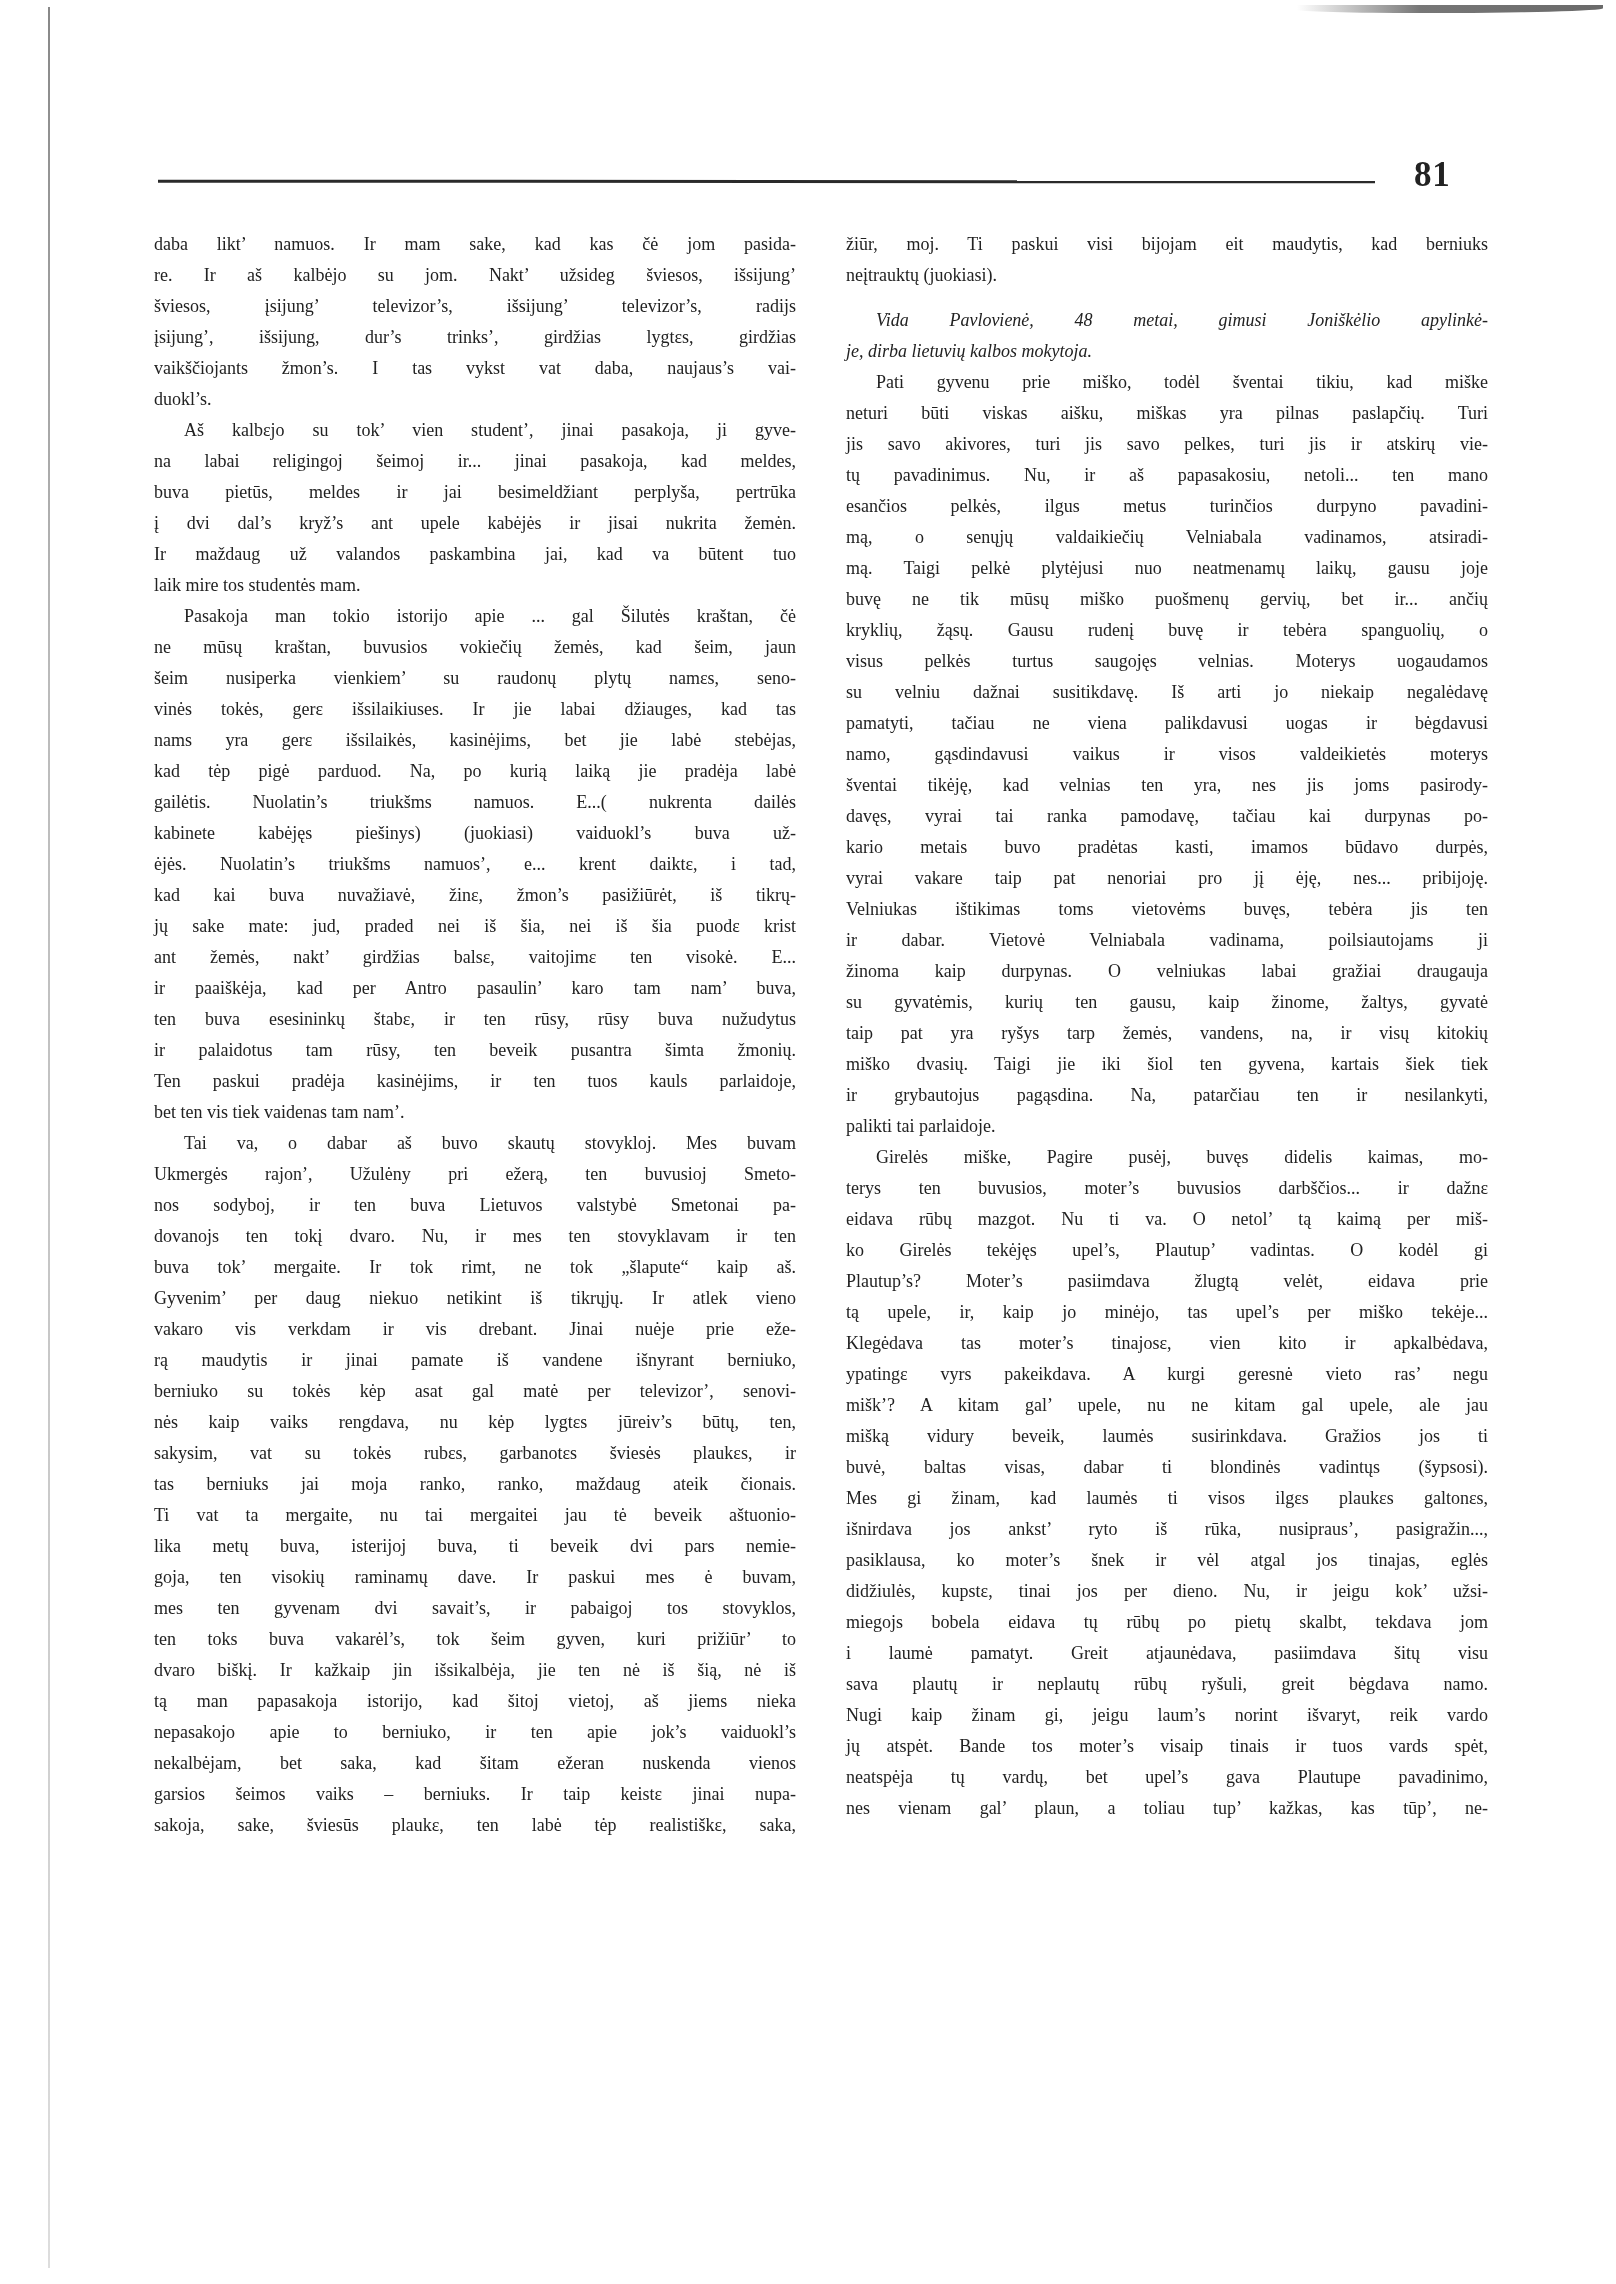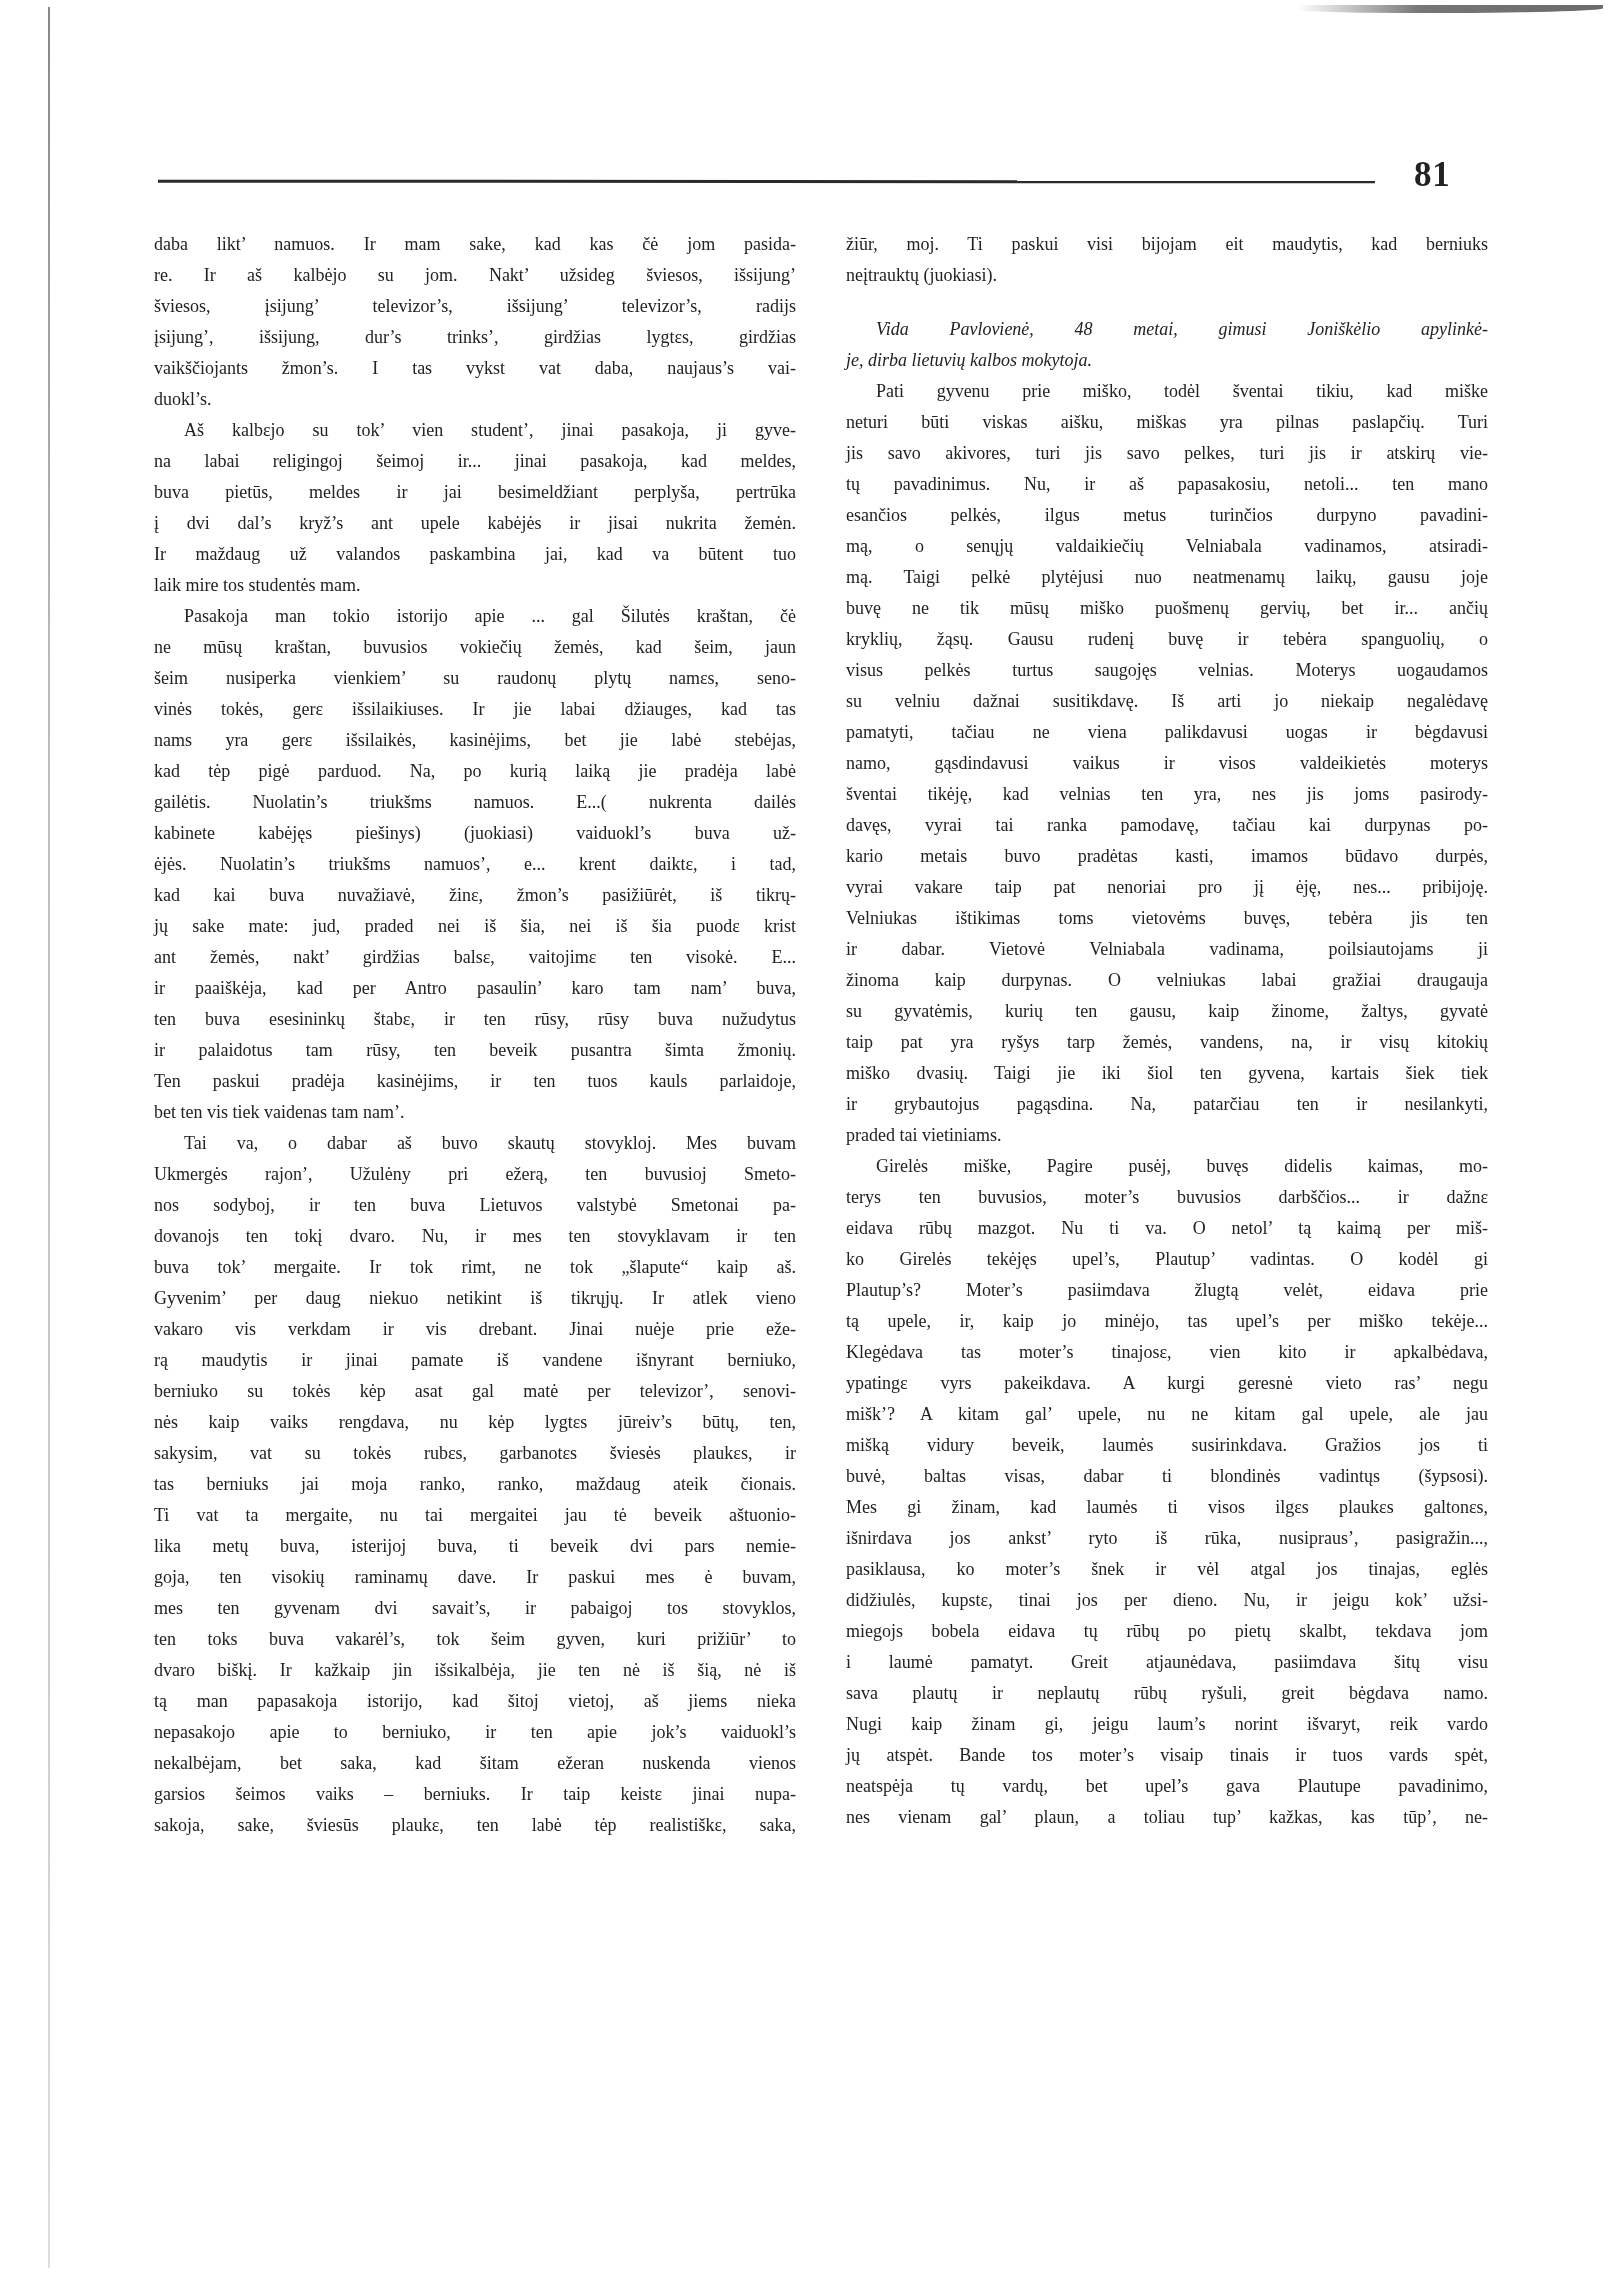--- a/index.html
+++ b/index.html
@@ -84,21 +84,21 @@
     <span class="line">nekalbėjam, bet saka, kad šitam ežeran nuskenda vienos</span>
     <span class="line">garsios šeimos vaiks – berniuks. Ir taip keistɛ jinai nupa-</span>
     <span class="line">sakoja, sake, šviesūs plaukɛ, ten labė tėp realistiškɛ, saka,</span>
   </div>
 
 <div class="col col-right">
   <div id="col-right-a">
       <span class="line">žiūr, moj. Ti paskui visi bijojam eit maudytis, kad berniuks</span>
       <span class="line last">neįtrauktų (juokiasi).</span>
     </div>
-  <div id="col-right-byline" style="margin-top:23px;font-style:italic;">
+  <div id="col-right-byline" style="margin-top:14px;font-style:italic;">
       <span class="line ind">Vida Pavlovienė, 48 metai, gimusi Joniškėlio apylinkė-</span>
       <span class="line last">je, dirba lietuvių kalbos mokytoja.</span>
     </div>
   <div id="col-right-b">
       <span class="line ind">Pati gyvenu prie miško, todėl šventai tikiu, kad miške</span>
       <span class="line">neturi būti viskas aišku, miškas yra pilnas paslapčių. Turi</span>
       <span class="line">jis savo akivores, turi jis savo pelkes, turi jis ir atskirų vie-</span>
       <span class="line">tų pavadinimus. Nu, ir aš papasakosiu, netoli... ten mano</span>
       <span class="line">esančios pelkės, ilgus metus turinčios durpyno pavadini-</span>
       <span class="line">mą, o senųjų valdaikiečių Velniabala vadinamos, atsiradi-</span>
@@ -113,21 +113,21 @@
       <span class="line">davęs, vyrai tai ranka pamodavę, tačiau kai durpynas po-</span>
       <span class="line">kario metais buvo pradėtas kasti, imamos būdavo durpės,</span>
       <span class="line">vyrai vakare taip pat nenoriai pro jį ėję, nes... pribijoję.</span>
       <span class="line">Velniukas ištikimas toms vietovėms buvęs, tebėra jis ten</span>
       <span class="line">ir dabar. Vietovė Velniabala vadinama, poilsiautojams ji</span>
       <span class="line">žinoma kaip durpynas. O velniukas labai gražiai draugauja</span>
       <span class="line">su gyvatėmis, kurių ten gausu, kaip žinome, žaltys, gyvatė</span>
       <span class="line">taip pat yra ryšys tarp žemės, vandens, na, ir visų kitokių</span>
       <span class="line">miško dvasių. Taigi jie iki šiol ten gyvena, kartais šiek tiek</span>
       <span class="line">ir grybautojus pagąsdina. Na, patarčiau ten ir nesilankyti,</span>
-      <span class="line last">praded tai vietiniams.</span>
+      <span class="line last">palikti tai parlaidoje.</span>
       <span class="line ind">Girelės miške, Pagire pusėj, buvęs didelis kaimas, mo-</span>
       <span class="line">terys ten buvusios, moter’s buvusios darbščios... ir dažnɛ</span>
       <span class="line">eidava rūbų mazgot. Nu ti va. O netol’ tą kaimą per miš-</span>
       <span class="line">ko Girelės tekėjęs upel’s, Plautup’ vadintas. O kodėl gi</span>
       <span class="line">Plautup’s? Moter’s pasiimdava žlugtą velėt, eidava prie</span>
       <span class="line">tą upele, ir, kaip jo minėjo, tas upel’s per miško tekėje...</span>
       <span class="line">Klegėdava tas moter’s tinajosɛ, vien kito ir apkalbėdava,</span>
       <span class="line">ypatingɛ vyrs pakeikdava. A kurgi geresnė vieto ras’ negu</span>
       <span class="line">mišk’? A kitam gal’ upele, nu ne kitam gal upele, ale jau</span>
       <span class="line">mišką vidury beveik, laumės susirinkdava. Gražios jos ti</span>

